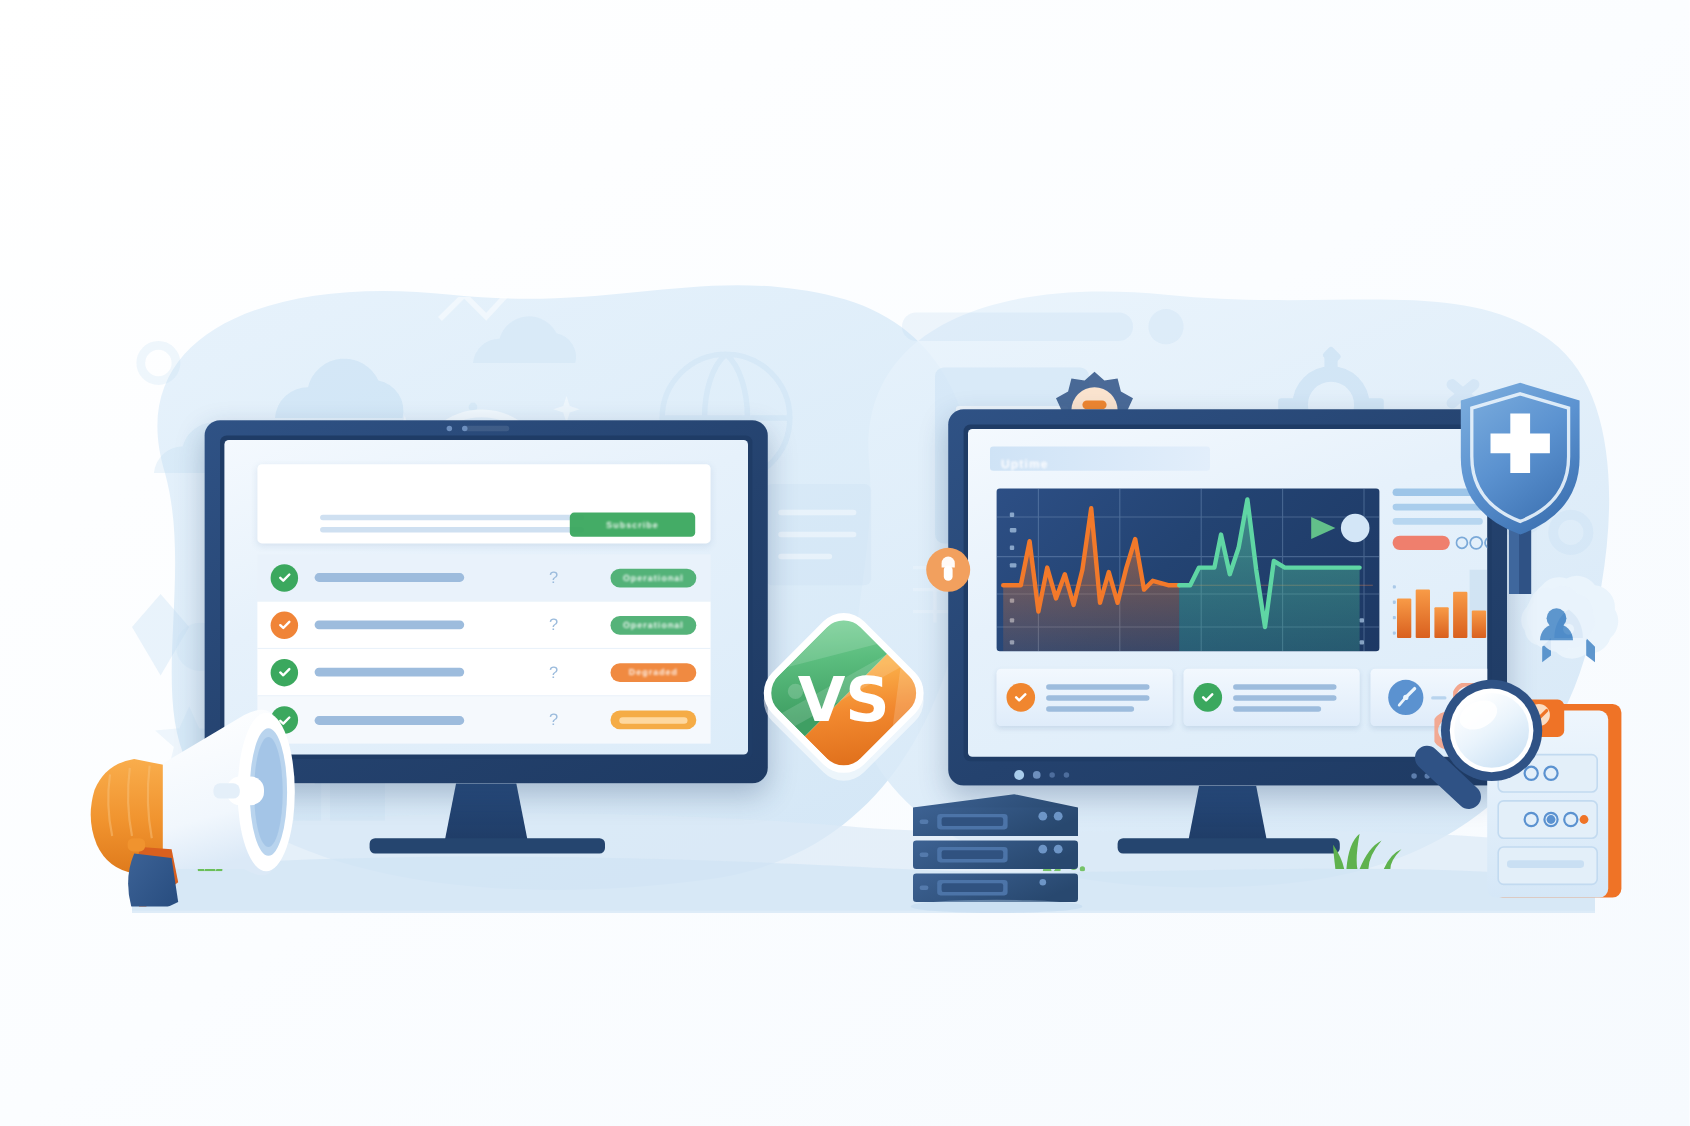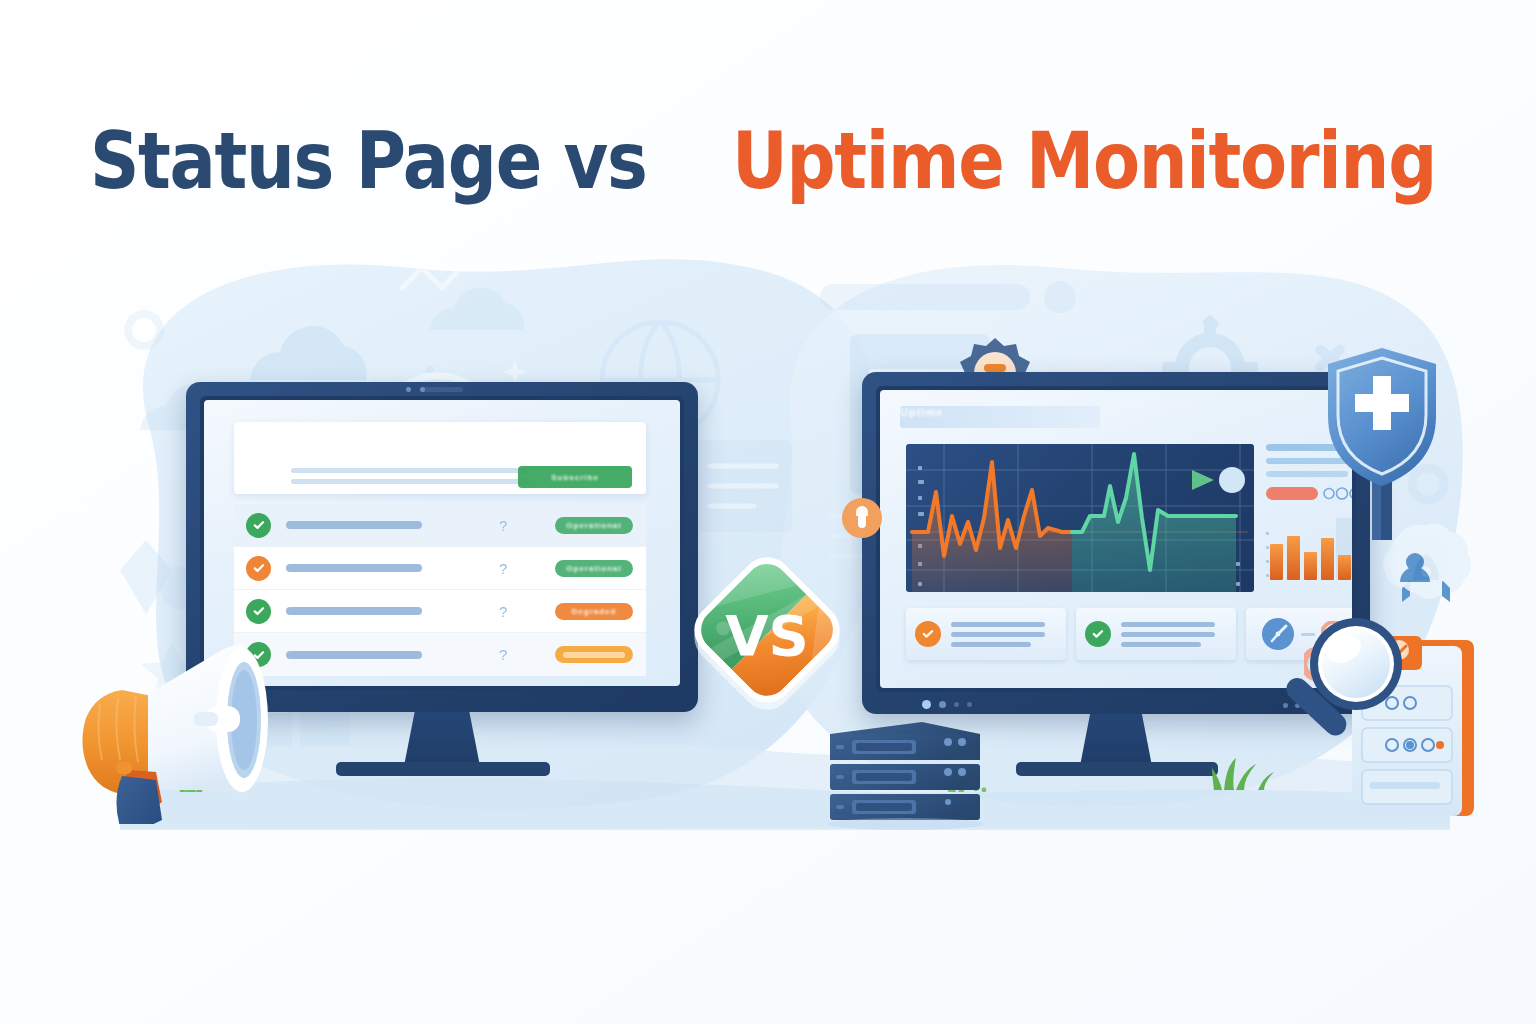--- a/index.html
+++ b/index.html
@@ -90,21 +90,21 @@
     color:#fff; font-size:8px; font-weight:bold; letter-spacing:1px; opacity:.95;
   }
   .row{
     position:absolute; display:flex; align-items:center;
     border-bottom:1px solid #eaf2fa;
   }
 
   
   .db-topbar{
     position:absolute; background:linear-gradient(90deg,#cfe3f6,#e2eefb);
-    border-radius:3px; display:flex; align-items:flex-start; 
+    border-radius:3px; display:flex; align-items:flex-end; padding-left:10px;
     font-size:11px; color:#fdfdff; font-weight:bold; letter-spacing:1px;
   }
   .chart-panel{
     position:absolute; overflow:hidden; border-radius:3px;
     background:linear-gradient(135deg,#2d4f85 0%,#234372 45%,#1d3864 100%);
   }
   .db-card{
     position:absolute; background:linear-gradient(180deg,#f2f8fe,#dfecfa);
     border-radius:4px; box-shadow:0 2px 5px rgba(60,100,150,.14);
     display:flex; align-items:center; padding:0 9px;
@@ -701,17 +701,14 @@
         <rect x="93" y="37" width="50" height="106" fill="url(#vsorange)"></rect>
         <path d="M93,37 L110,37 L80,143 L63,143 Z" fill="#ffffff" opacity=".14"></path>
         <path d="M37,37 L80,37 L37,110 Z" fill="#ffffff" opacity=".14"></path>
         <path d="M110,37 L143,37 L143,80 Z" fill="#ffffff" opacity=".16"></path>
         <circle cx="58" cy="120" r="7" fill="#ffffff" opacity=".18"></circle>
       </g>
     </g>
     <text x="95" y="113" text-anchor="middle" fill="#ffffff" font-family="DejaVu Sans, Liberation Sans, sans-serif" font-size="56" font-weight="bold">VS</text>
   </svg>
 
-  <div class="title-wrap">
-    <span class="t-navy">Status Page vs </span><span class="t-orange">Uptime Monitoring</span>
-  </div>
 
 </div>
 
 </body></html>

